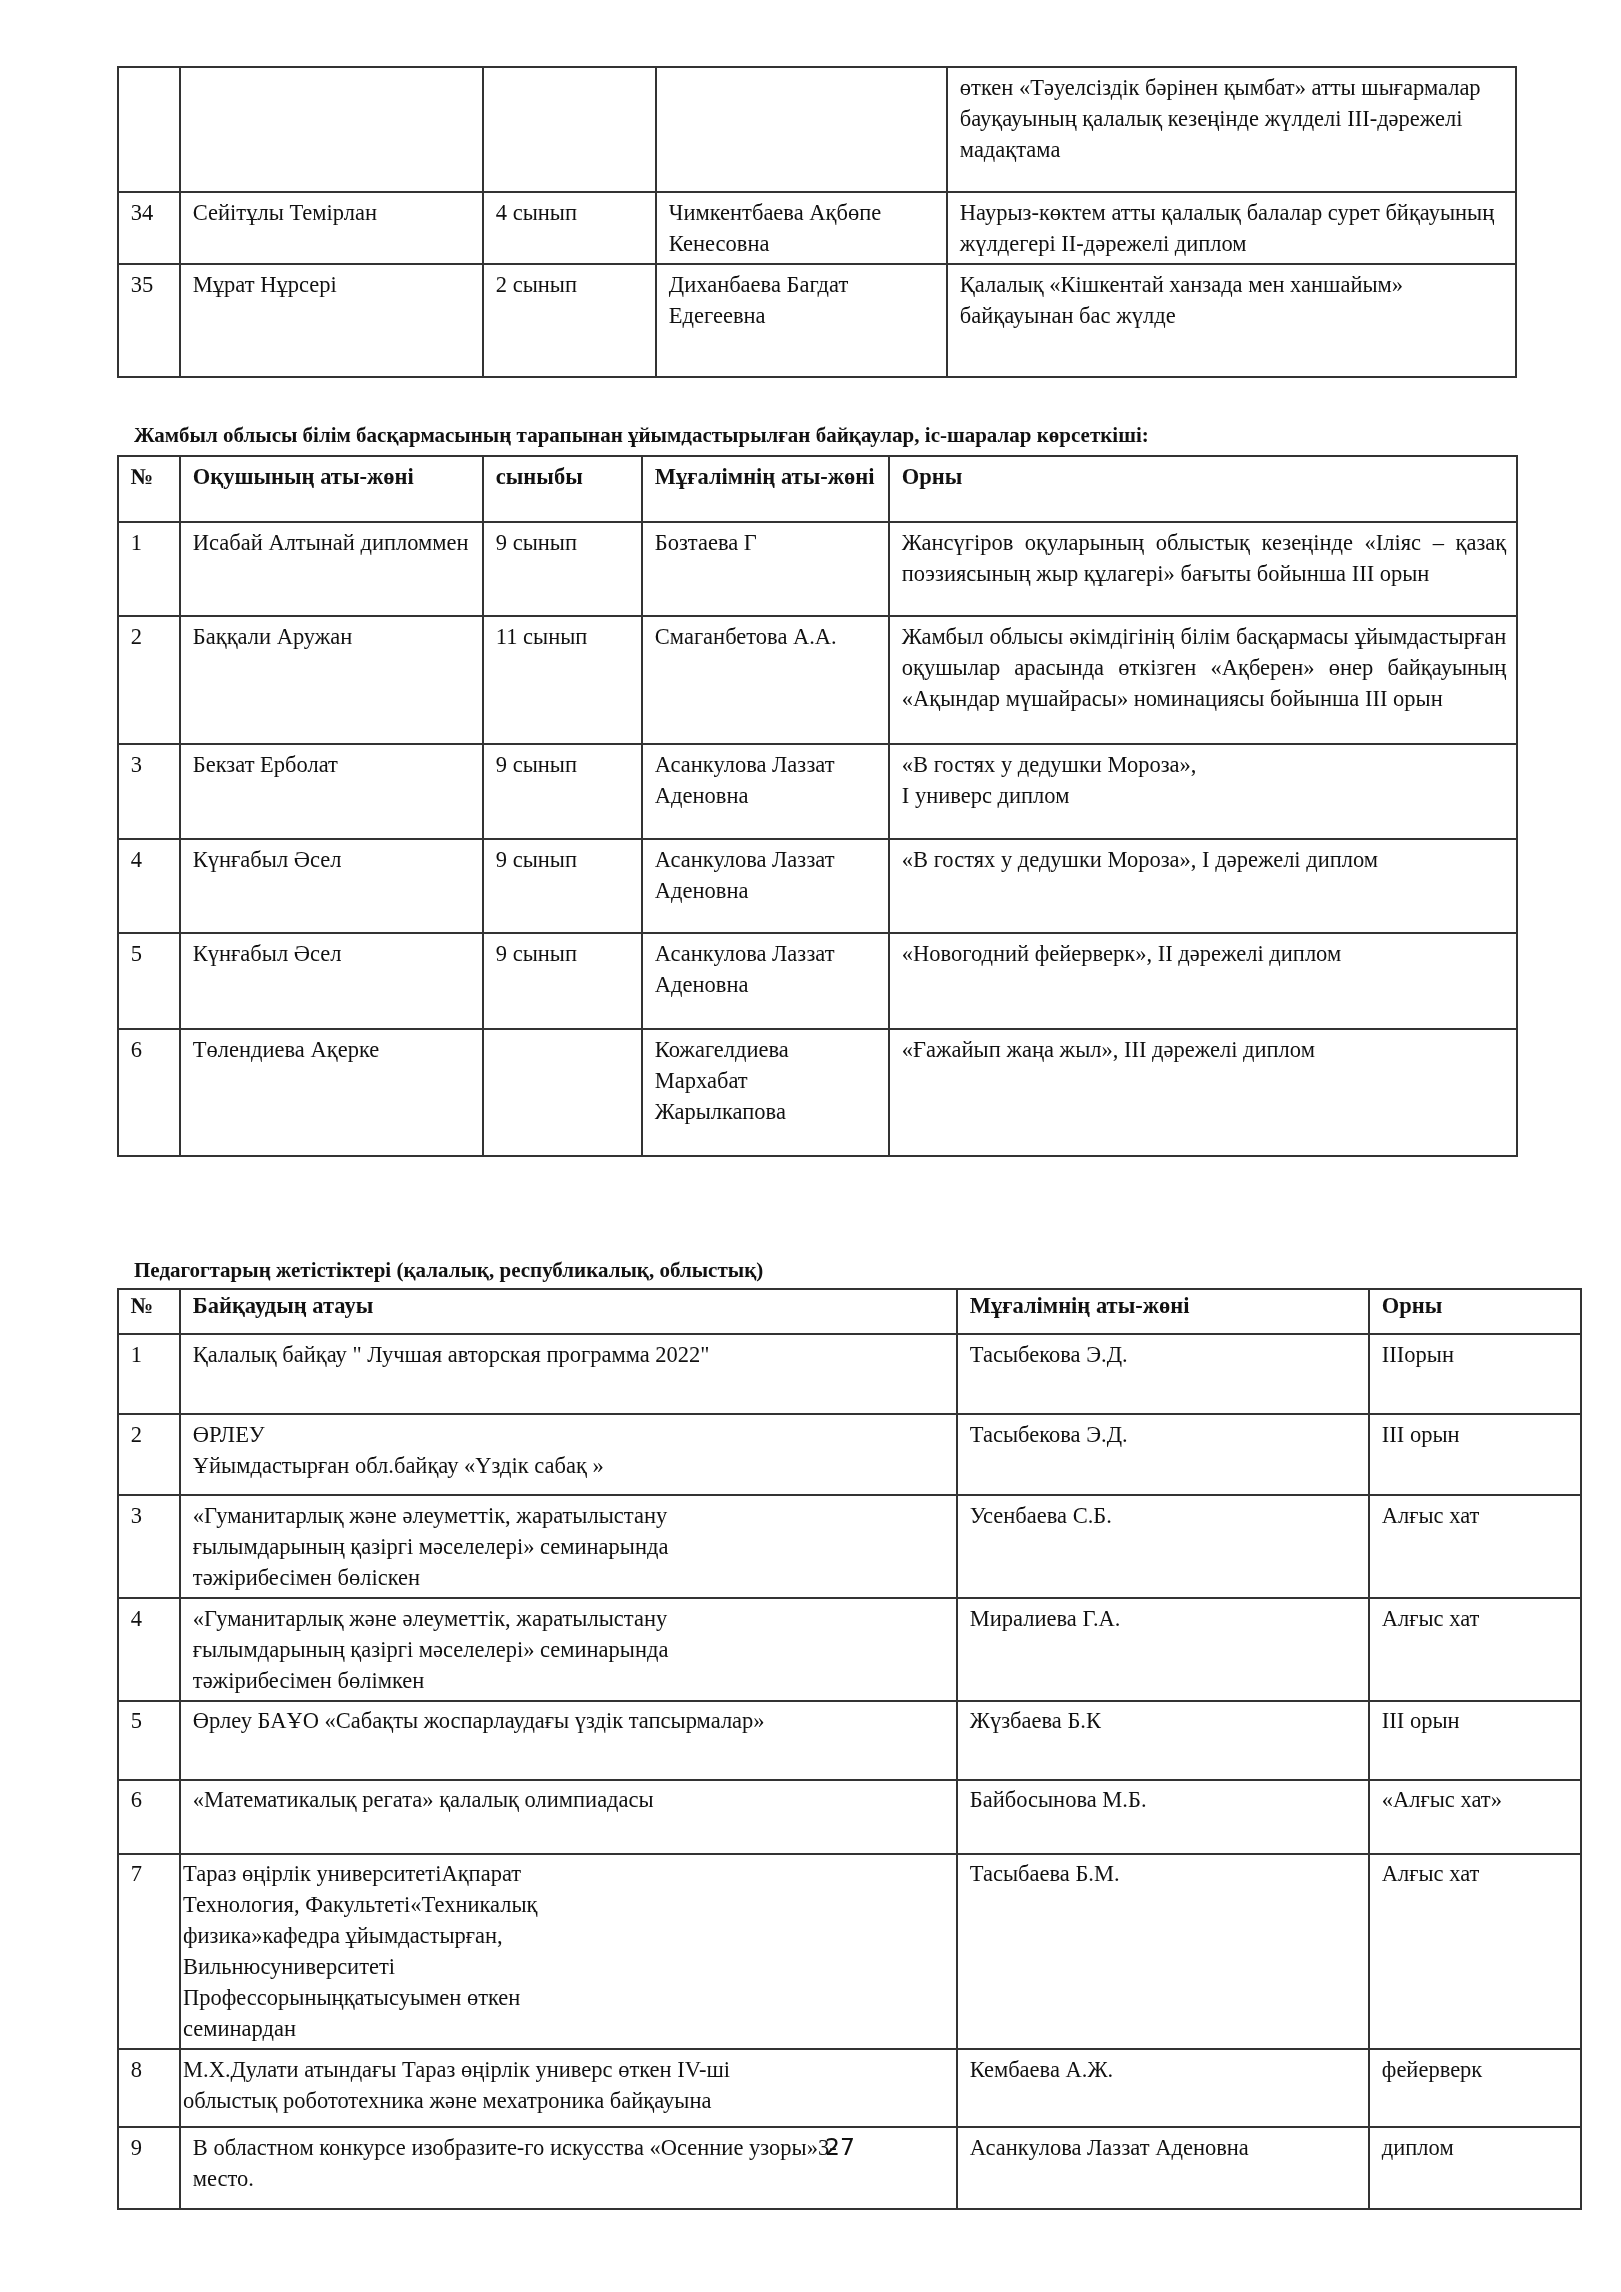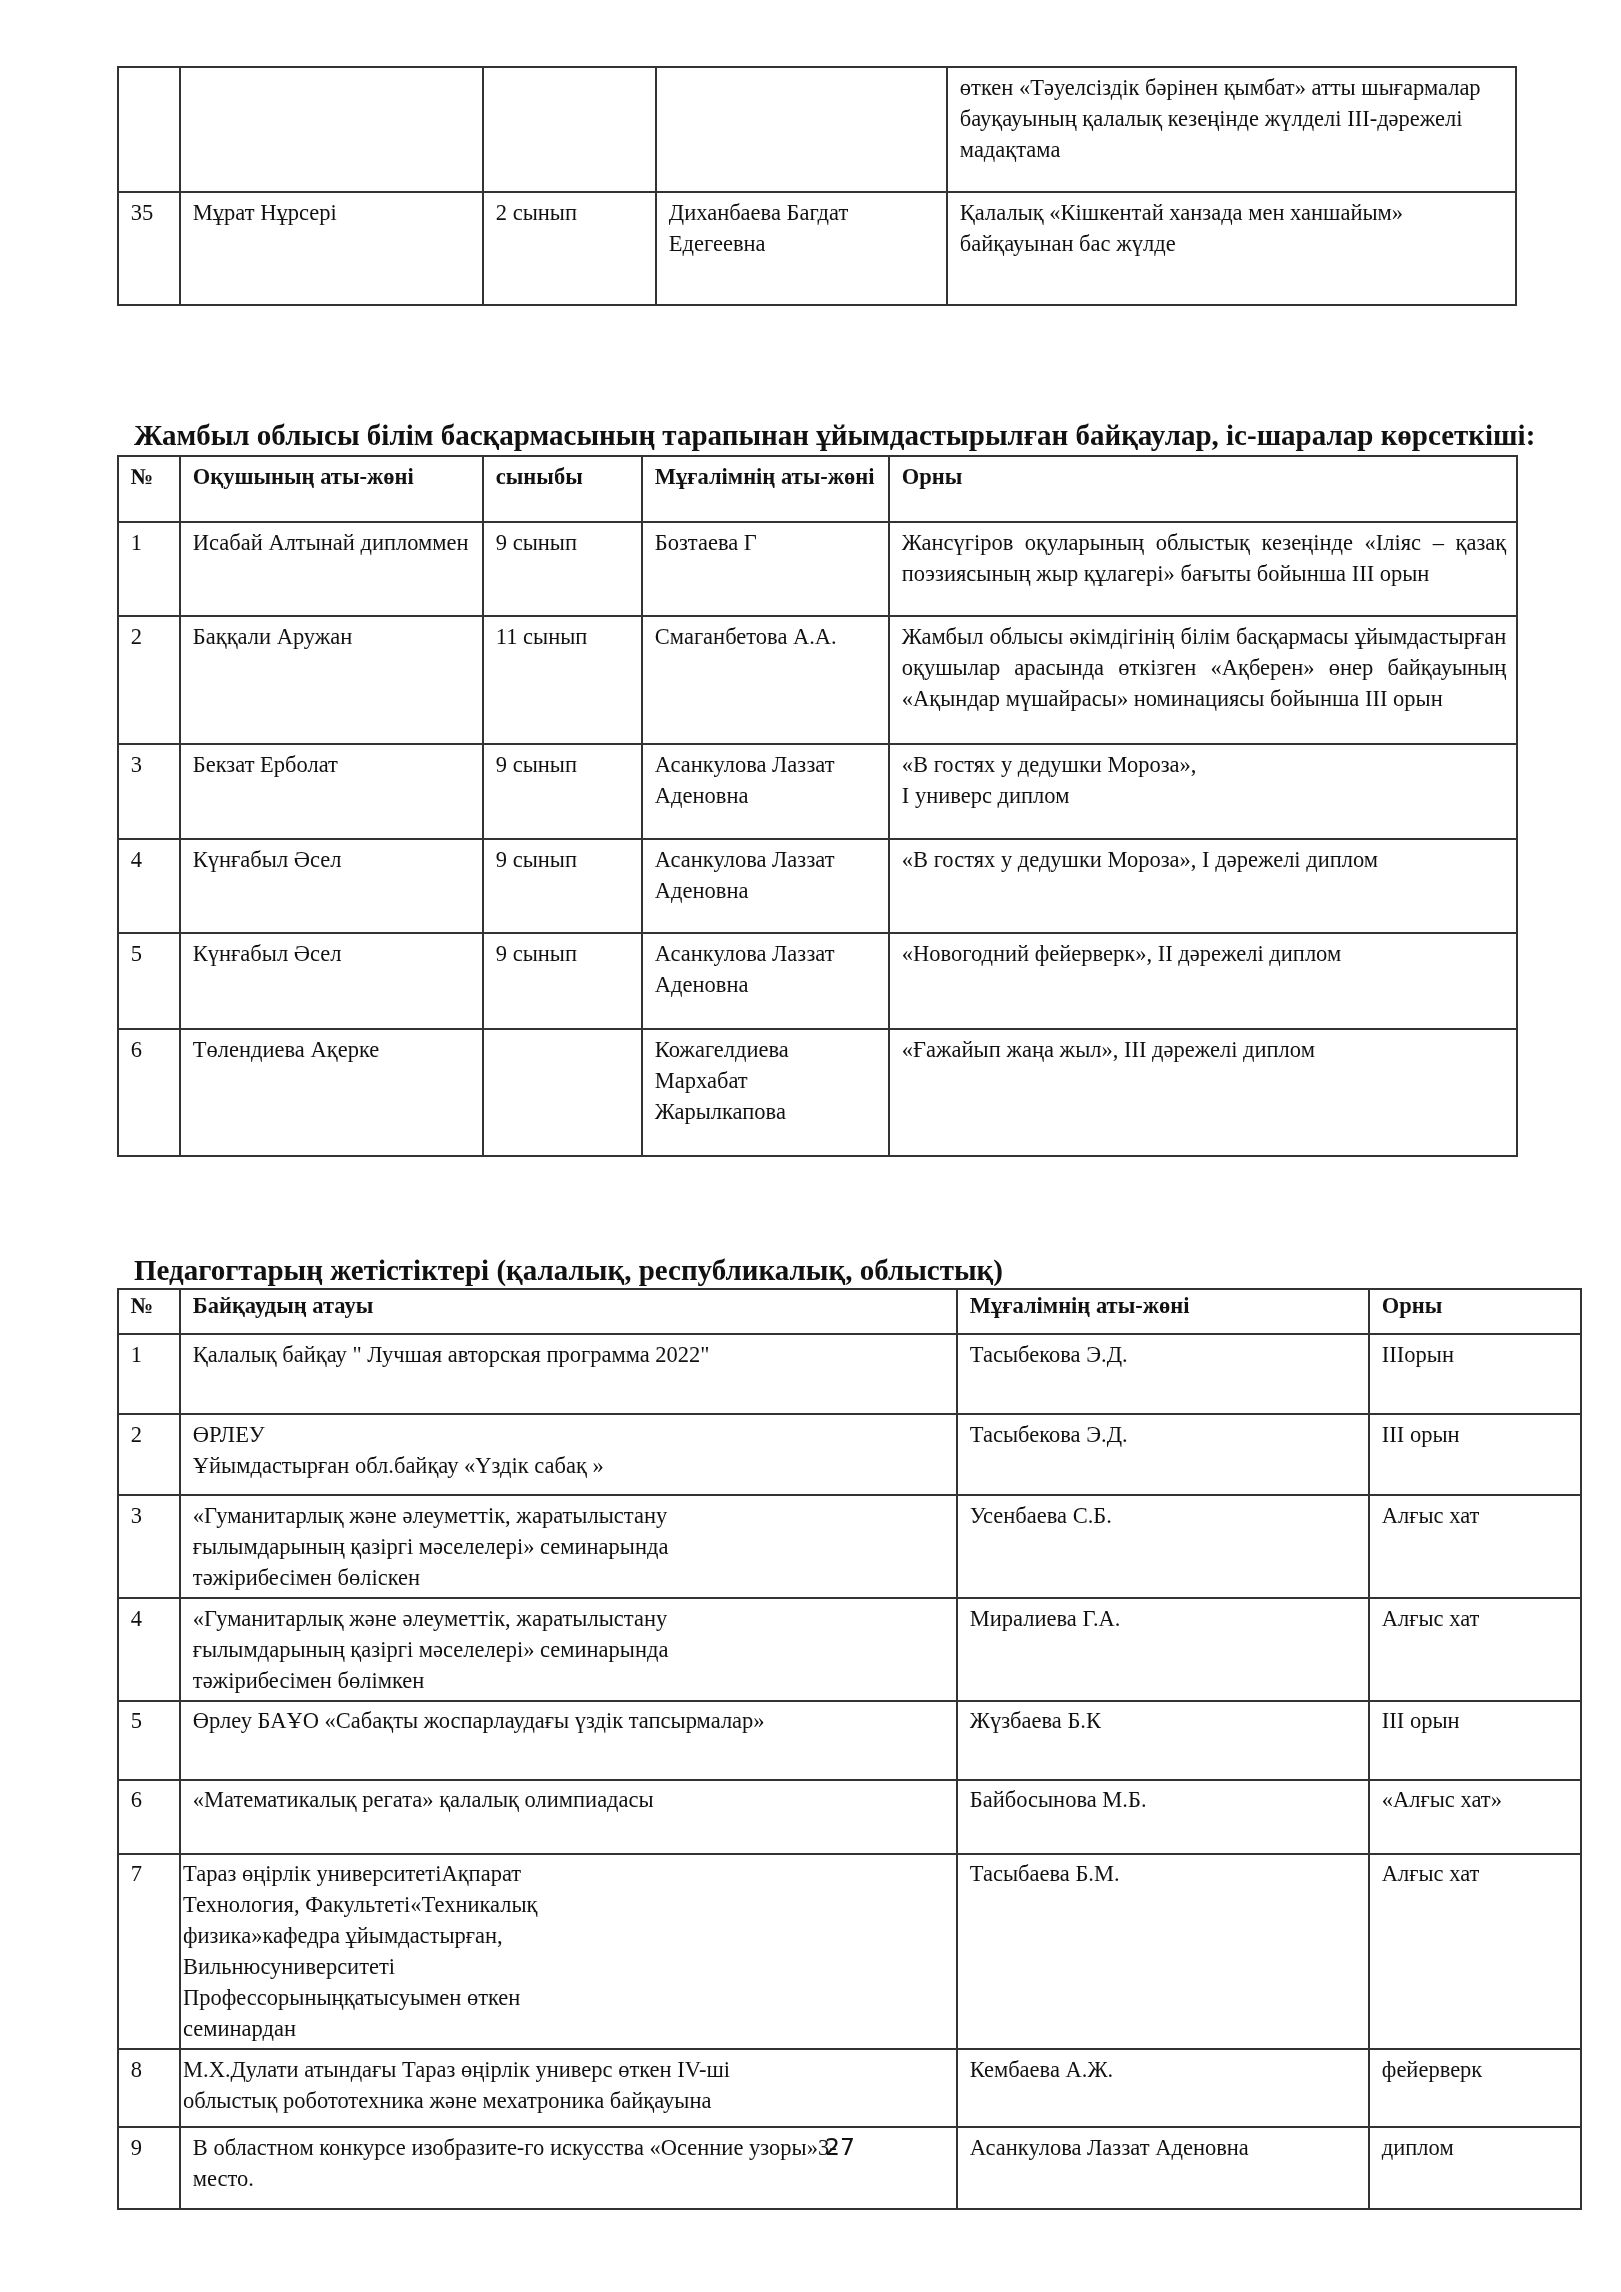--- a/index.html
+++ b/index.html
@@ -4,21 +4,21 @@
 <style>
   html, body { margin:0; padding:0; background:#ffffff; }
   body { width:1621px; height:2293px; position:relative; overflow:hidden;
          font-family:"Liberation Serif","DejaVu Serif",serif; color:#111; }
   table { position:absolute; border-collapse:collapse; table-layout:fixed; }
   td, th { border:2px solid #333; vertical-align:top; padding:3.9px 9.8px 3.9px 11.8px;
            font-size:22.5px; line-height:31px; font-weight:normal; text-align:left; word-wrap:break-word; }
   th { font-weight:bold; }
   .bold { font-weight:bold; }
   .just { text-align:justify; }
-  .heading { position:absolute; font-weight:bold; font-size:29px; line-height:29px; white-space:nowrap; }
+  .heading { position:absolute; font-weight:bold; font-size:21px; line-height:29px; white-space:nowrap; }
   .pagenum { position:absolute; left:0; width:1680px; text-align:center; top:2133px;
              font-family:"DejaVu Sans","Liberation Sans",sans-serif; font-size:23.5px; }
   .pre { white-space:pre-line; }
 </style>
 </head>
 <body>
 
 <table style="left:117px; top:66px; width:1399px;">
   <colgroup>
       <col style="width:62px">
@@ -27,20 +27,27 @@
       <col style="width:291px">
       <col style="width:569px">
     </colgroup>
   <tbody>
       <tr style="height:125px">
     <td></td>
     <td></td>
     <td></td>
     <td></td>
     <td>өткен «Тәуелсіздік бәрінен қымбат» атты шығармалар бауқауының қалалық кезеңінде жүлделі ІІІ-дәрежелі мадақтама</td>
+  </tr>
+  <tr style="height:67px">
+    <td>34</td>
+    <td>Сейітұлы Темірлан</td>
+    <td>4 сынып</td>
+    <td>Чимкентбаева Ақбөпе Кенесовна</td>
+    <td>Наурыз-көктем атты қалалық балалар сурет бйқауының жүлдегері ІІ-дәрежелі диплом</td>
   </tr>
   <tr style="height:113px">
     <td>35</td>
     <td>Мұрат Нұрсері</td>
     <td>2 сынып</td>
     <td>Диханбаева Багдат Едегеевна</td>
     <td>Қалалық «Кішкентай ханзада мен ханшайым» байқауынан бас жүлде</td>
   </tr>
 </tbody>
   </table>

